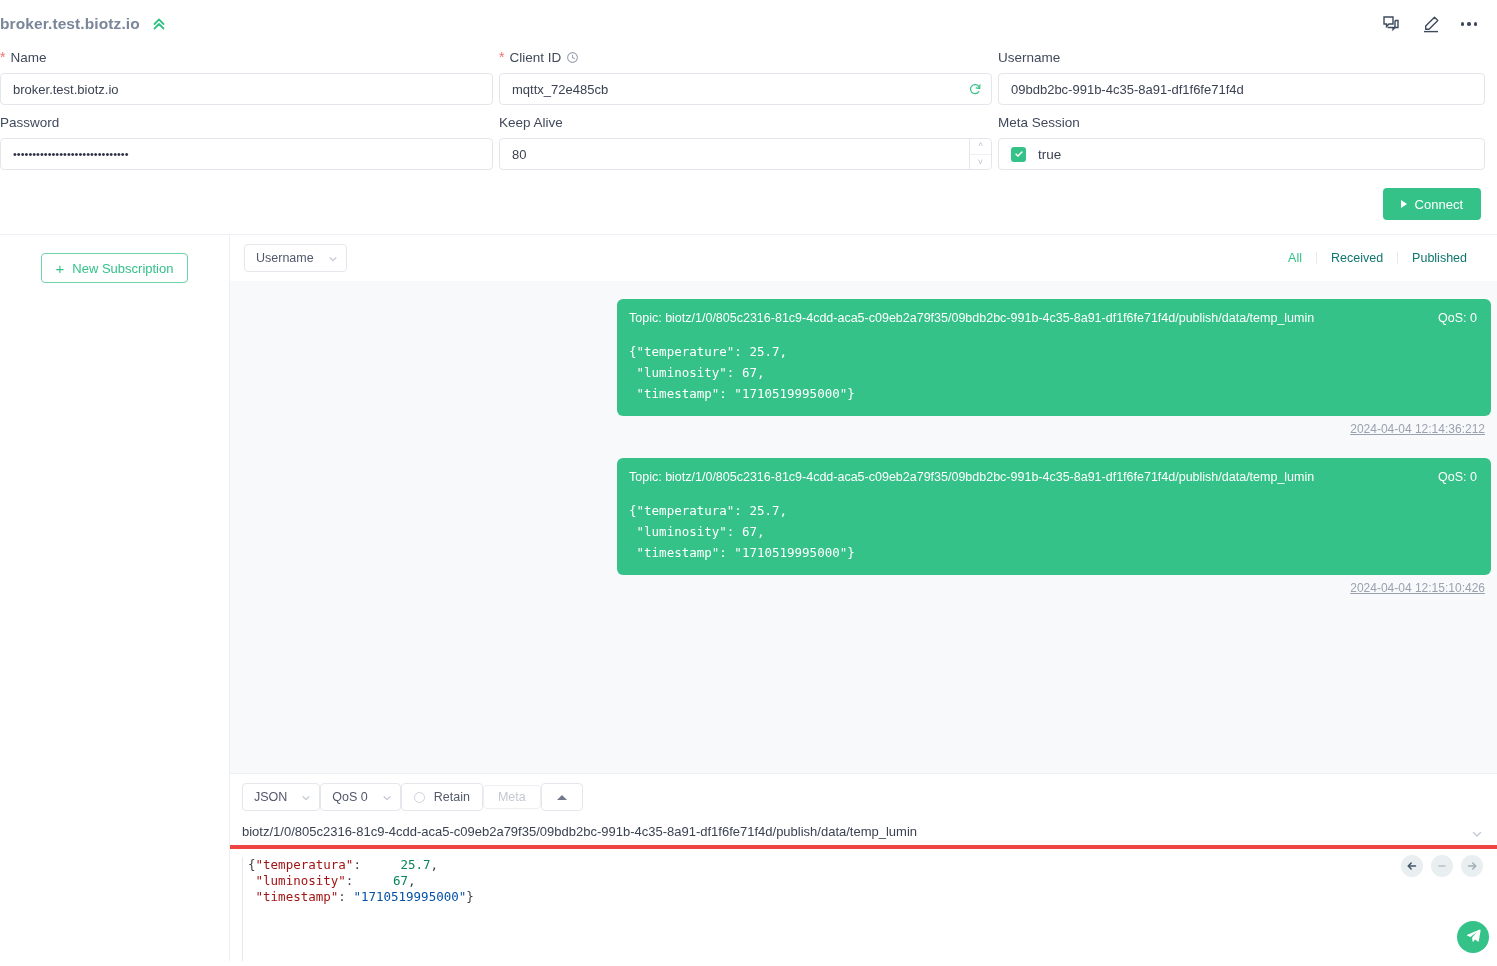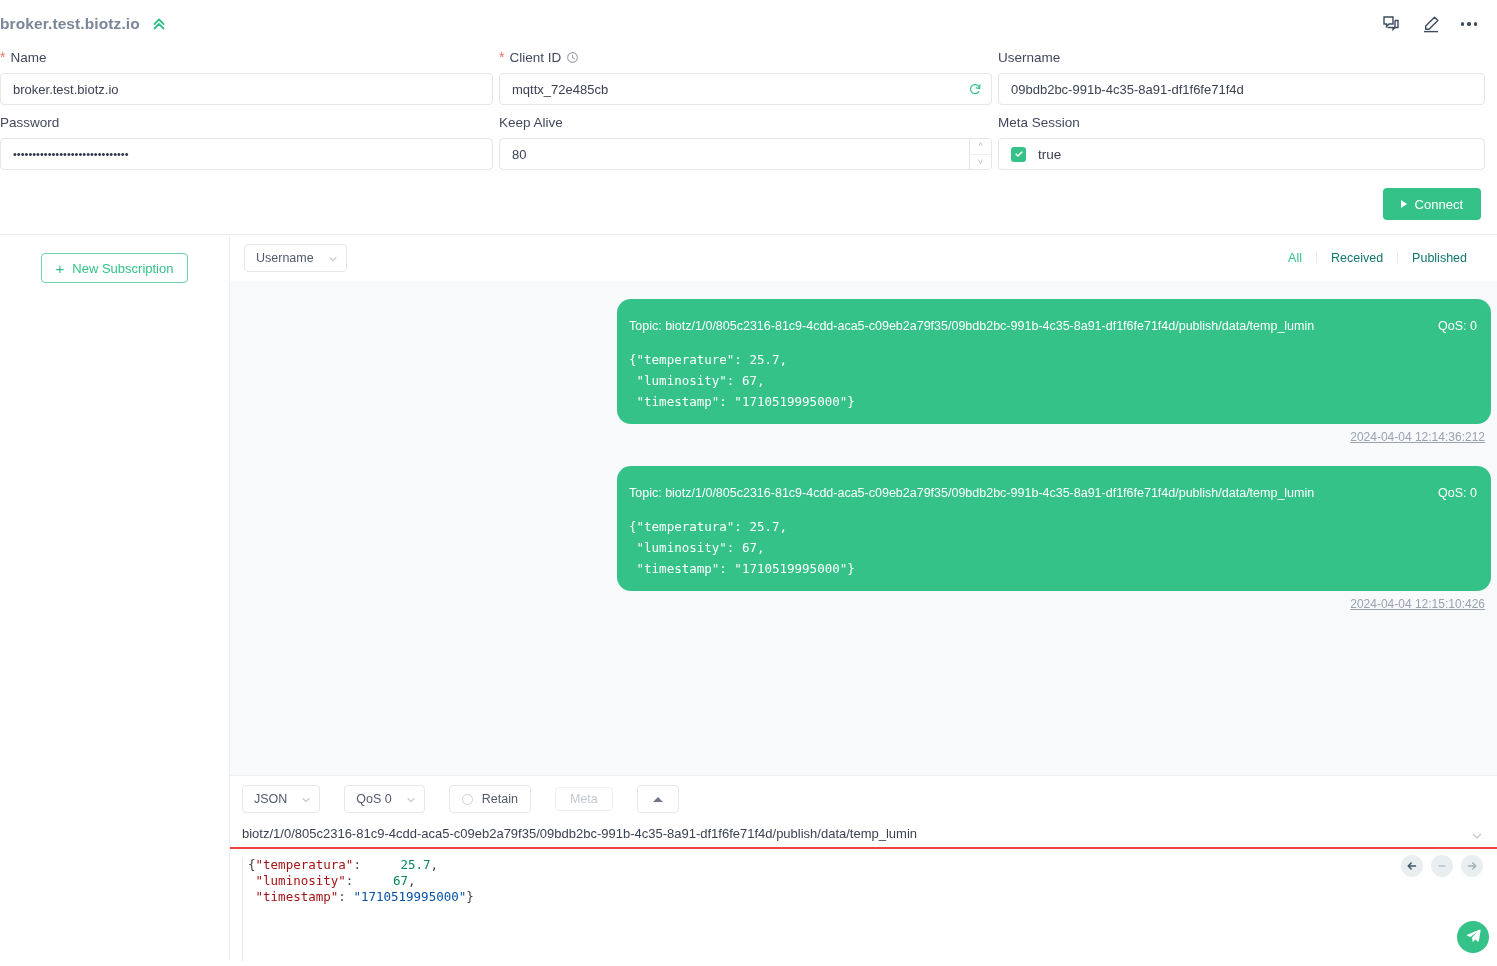--- a/index.html
+++ b/index.html
@@ -110,40 +110,40 @@
   .filters .f-item { padding: 0 14px; color: #0f766e; cursor: pointer; }
   .filters .f-item.active { color: #34c288; }
   .filters .f-sep { width: 1px; height: 12px; background: #e6e9ee; }
 
   .msg-area {
     flex: 1; background: #f7f9fb; overflow: hidden; padding: 18px 6px 10px 6px;
     display: flex; flex-direction: column; align-items: flex-end;
   }
   .msg-block { width: 100%; display: flex; flex-direction: column; align-items: flex-end; }
   .bubble {
-    background: #34c288; color: #fff; border-radius: 14px;
-    max-width: 874px; width: 874px; padding: 20px 14px 12px 12px;
+    background: #34c288; color: #fff; border-radius: 6px;
+    max-width: 874px; width: 874px; padding: 12px 14px 12px 12px;
     margin-bottom: 6px;
     margin-left: 28px;
   }
   .bubble-head {
     display: flex; align-items: baseline; gap: 12px;
     font-size: 12.5px; margin-bottom: 16px; white-space: nowrap;
   }
   .bubble-topic { overflow: hidden; text-overflow: ellipsis; flex: 1; }
   .bubble-qos { flex: none; }
   .bubble-body {
     font-family: "DejaVu Sans Mono", monospace; font-size: 12.5px; line-height: 21px;
     white-space: pre; color: #ffffff;
   }
   .msg-time { font-size: 12px; color: #9aa2b0; margin: 0 6px 22px 0; text-decoration: underline; }
 
   
   .pub-panel { flex: none; background: #fff; border-top: 1px solid #edeff3; }
-  .pub-toolbar { display: flex; align-items: center; gap: 24px; padding: 9px 12px 8px 12px; }
+  .pub-toolbar { display: flex; align-items: center; gap: 0; padding: 9px 12px 8px 12px; }
   .retain-box {
     border: 1px solid #e4e7ec; border-radius: 4px; height: 28px; padding: 0 12px;
     font-size: 12.5px; color: #51596b; display: inline-flex; align-items: center;
     gap: 9px; background: #fff; cursor: pointer;
   }
   .radio-circle { width: 11px; height: 11px; border-radius: 50%; border: 1px solid #ced3dc; display: block; }
   .meta-box {
     border: 1px solid #eceef2; border-radius: 4px; height: 24px; padding: 0 14px;
     font-size: 12.5px; color: #c3c8d2; display: inline-flex; align-items: center;
     background: #fff; cursor: not-allowed;
@@ -151,21 +151,21 @@
   .caret-box {
     border: 1px solid #e4e7ec; border-radius: 4px; height: 28px; width: 42px;
     display: inline-flex; align-items: center; justify-content: center;
     background: #fff; cursor: pointer;
   }
   .caret-up { width: 0; height: 0; border-bottom: 5px solid #707889;
     border-left: 5px solid transparent; border-right: 5px solid transparent; }
 
   .pub-topic-row {
     display: flex; align-items: center; padding: 5px 14px 6px 12px;
-    border-bottom: 2px solid #ef4444;
+    border-bottom: 4px solid #ef4444;
   }
   .pub-topic {
     font-size: 13px; color: #3b4252; flex: 1;
     font-family: "Liberation Sans", sans-serif;
   }
   .pub-topic-chev { width: 12px; height: 12px; color: #c9cdd6; flex: none; }
 
   .editor-wrap { position: relative; padding: 8px 12px 0 12px; height: 112px; }
   .editor-gutter {
     position: absolute; left: 12px; top: 8px; bottom: 0; width: 1px; background: #e6e8ec;

